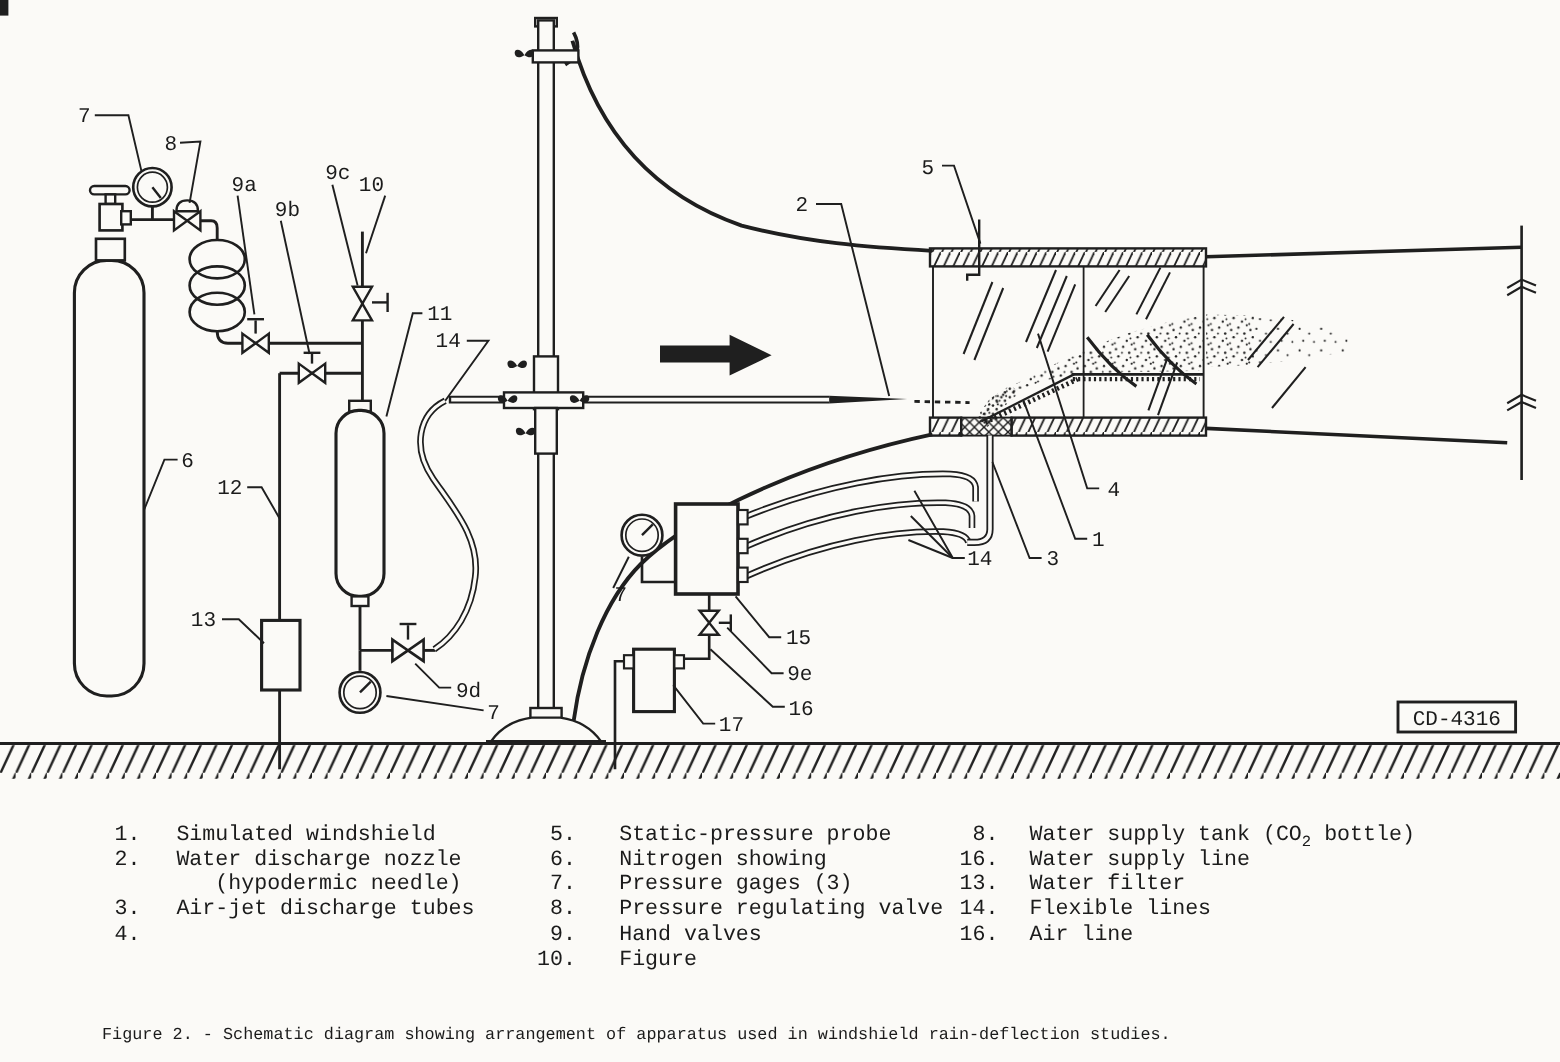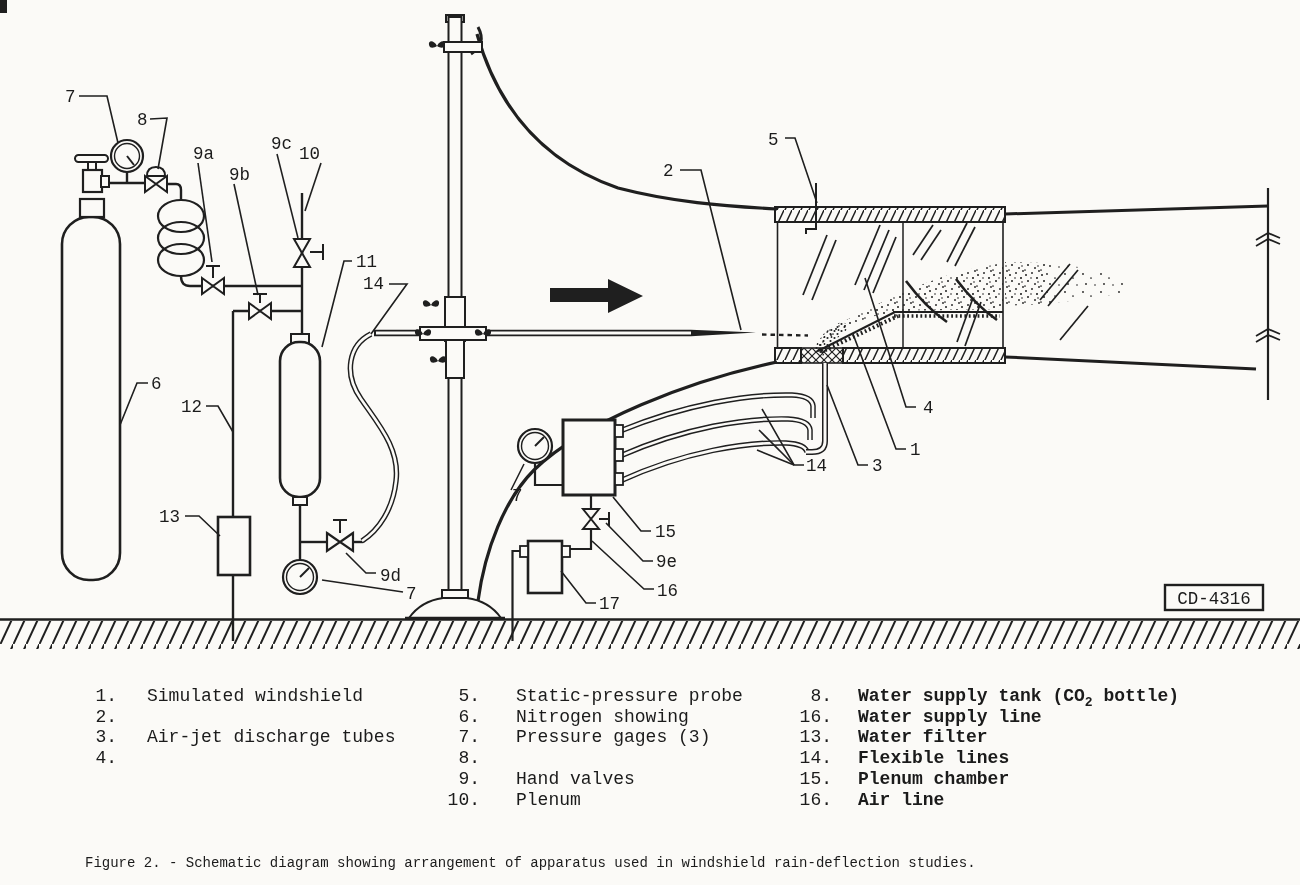--- a/index.html
+++ b/index.html
@@ -6,21 +6,21 @@
   .page{position:relative;width:1300px;height:885px;background:#fbfaf7;overflow:hidden;
         font-family:"Liberation Mono","DejaVu Sans Mono",monospace;color:#1b1b1b;}
   .diagram{position:absolute;top:0;left:0;}
   svg text{font-family:"Liberation Mono","DejaVu Sans Mono",monospace;font-size:17.5px;fill:#1b1b1b;}
   .legend-col{position:absolute;top:686px;font-size:18px;line-height:20.7px;}
   .lrow{display:flex;align-items:flex-start;}
   .lnum{flex:none;width:40px;text-align:right;white-space:pre;}
   .ltxt{white-space:pre;}
   .c1 .ltxt{margin-left:30px;}
   .c2 .ltxt{margin-left:36px;}
-  .c3 .ltxt{margin-left:26px;font-weight:bold;}
+  .c3 .ltxt{margin-left:26px;}
   .lsub{font-size:13px;line-height:0;vertical-align:-5px;}
   .caption{position:absolute;left:85px;top:855px;font-size:14px;white-space:pre;}
 </style>
 </head>
 <body>
 
 <div class="page">
 
 <svg class="diagram" width="1300" height="662" viewBox="0 0 1300 662">
   <defs>
@@ -332,20 +332,22 @@
   </g>
 </svg>
 
 <div class="legend-col c1" style="left:77px">
   <div class="lrow">
         <span class="lnum">1.</span>
         <span class="ltxt">Simulated windshield</span>
       </div>
   <div class="lrow">
         <span class="lnum">2.</span>
+        <span class="ltxt">Water discharge nozzle
+   (hypodermic needle)</span>
       </div>
   <div class="lrow">
         <span class="lnum">3.</span>
         <span class="ltxt">Air-jet discharge tubes</span>
       </div>
   <div class="lrow">
         <span class="lnum">4.</span>
       </div>
 </div>
 
@@ -357,28 +359,29 @@
   <div class="lrow">
         <span class="lnum">6.</span>
         <span class="ltxt">Nitrogen showing</span>
       </div>
   <div class="lrow">
         <span class="lnum">7.</span>
         <span class="ltxt">Pressure gages (3)</span>
       </div>
   <div class="lrow">
         <span class="lnum">8.</span>
+        <span class="ltxt">Pressure regulating valve</span>
       </div>
   <div class="lrow">
         <span class="lnum">9.</span>
         <span class="ltxt">Hand valves</span>
       </div>
   <div class="lrow">
         <span class="lnum">10.</span>
-        <span class="ltxt">Plenum</span>
+        <span class="ltxt">Figure</span>
       </div>
 </div>
 
 <div class="legend-col c3" style="left:792px">
   <div class="lrow">
         <span class="lnum">8.</span>
         <span class="ltxt"><span>Water supply tank (CO</span><sub class="lsub">2</sub><span> bottle)</span></span>
       </div>
   <div class="lrow">
         <span class="lnum">16.</span>
@@ -386,24 +389,20 @@
       </div>
   <div class="lrow">
         <span class="lnum">13.</span>
         <span class="ltxt">Water filter</span>
       </div>
   <div class="lrow">
         <span class="lnum">14.</span>
         <span class="ltxt">Flexible lines</span>
       </div>
   <div class="lrow">
-        <span class="lnum">15.</span>
-        <span class="ltxt">Plenum chamber</span>
-      </div>
-  <div class="lrow">
         <span class="lnum">16.</span>
         <span class="ltxt">Air line</span>
       </div>
 </div>
 
 <div class="caption">Figure 2. - Schematic diagram showing arrangement of apparatus used in windshield rain-deflection studies.</div>
 
 </div>
 
 </body></html>

